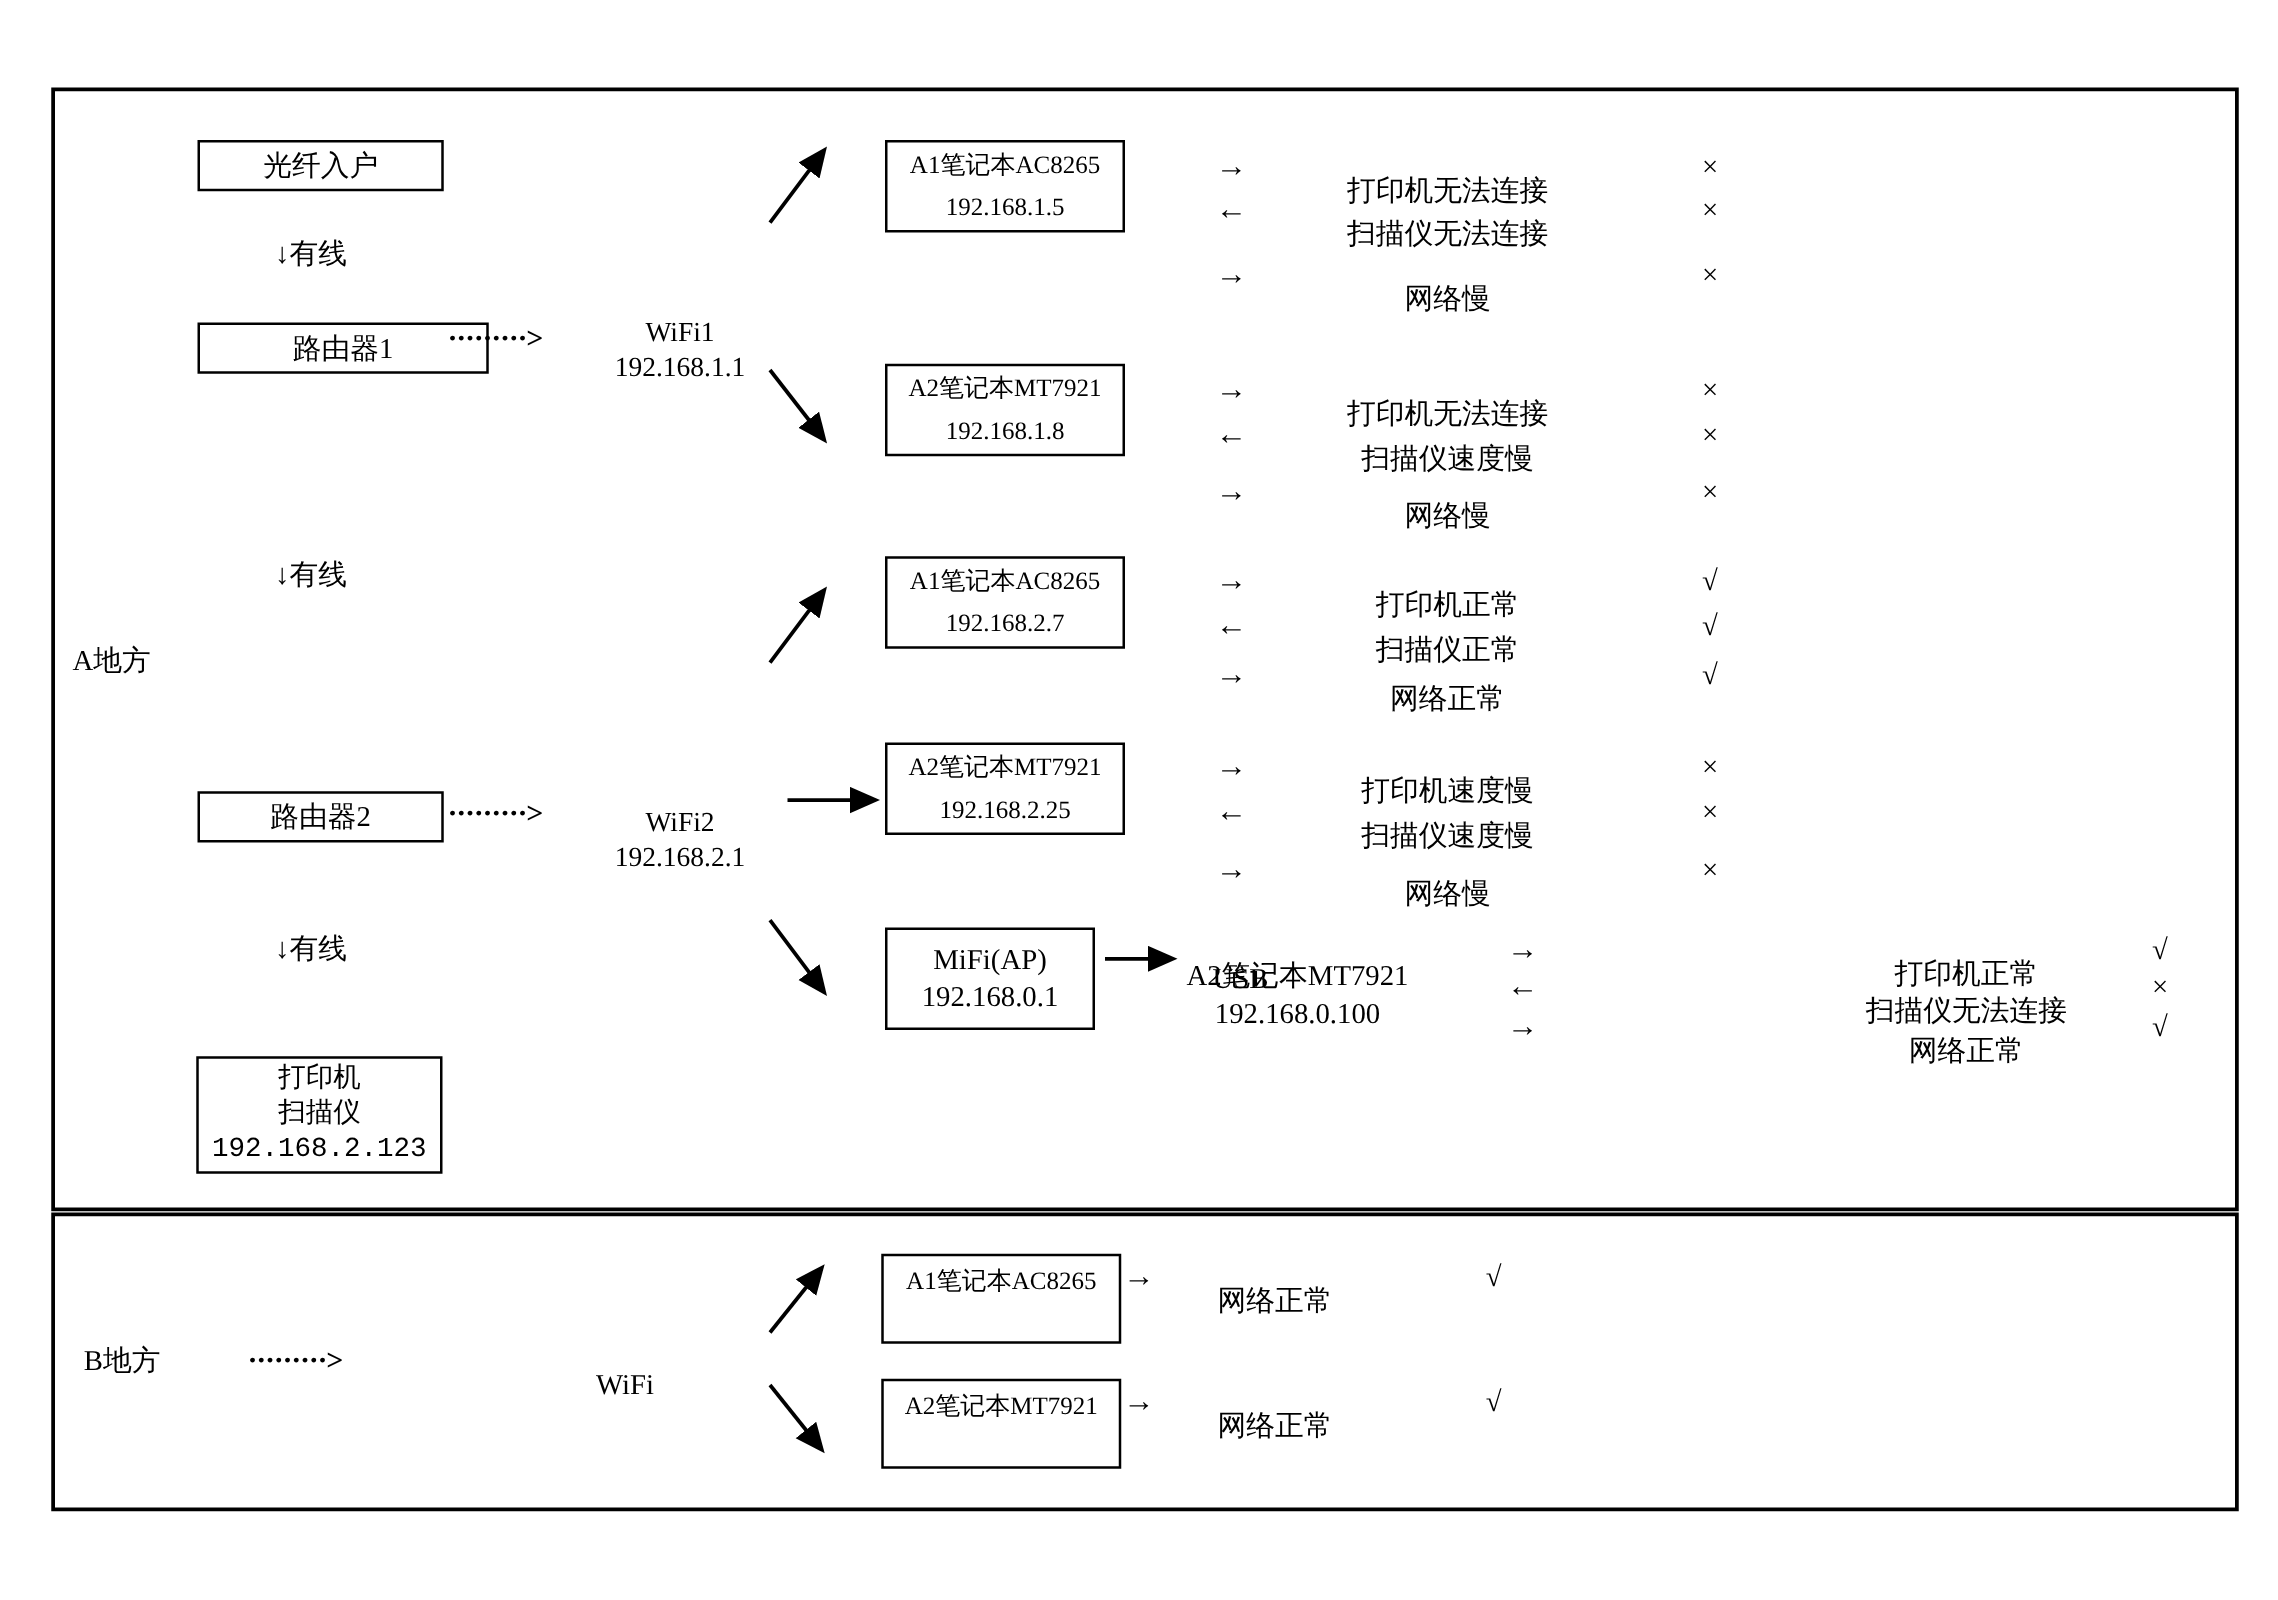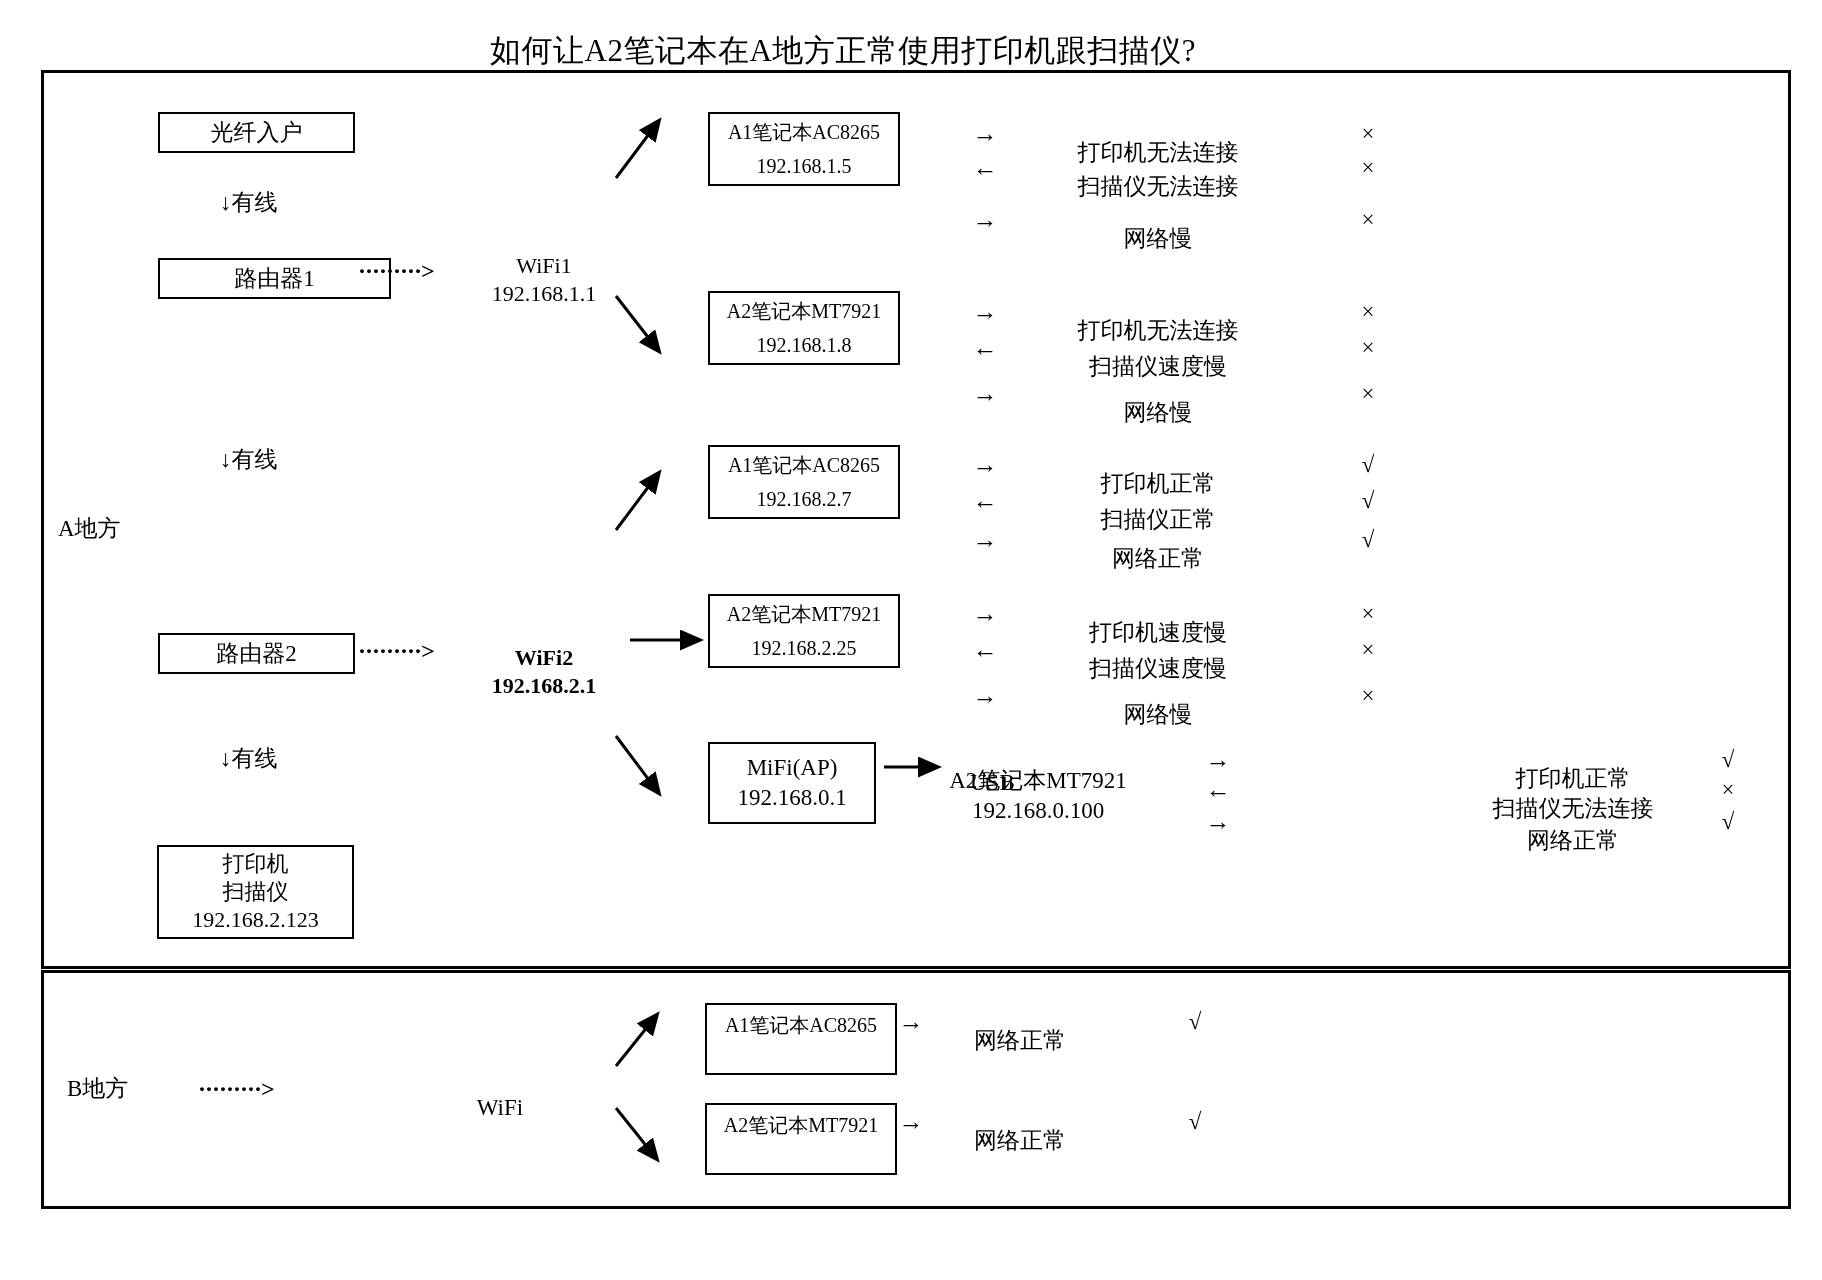--- a/index.html
+++ b/index.html
@@ -26,21 +26,20 @@
 <div class="canvas">
 
   <svg class="abs" width="0" height="0">
     <defs>
       <marker id="ah" markerWidth="9" markerHeight="8" refX="6" refY="3.5" orient="auto" markerUnits="strokeWidth">
         <path d="M0,0 L8,3.5 L0,7 z" fill="#000"></path>
       </marker>
     </defs>
   </svg>
 
-  <div class="abs title" style="left:490px;top:30px;">如何让A2笔记本在A地方正常使用打印机跟扫描仪?</div>
 
   <div class="abs bigbox" style="left:41px;top:70px;width:1744px;height:893px;"></div>
   <div class="abs bigbox" style="left:41px;top:970px;width:1744px;height:233px;"></div>
 
   <div class="abs box" style="left:158px;top:112px;width:197px;height:41px;">
     <span class="t23">光纤入户</span>
   </div>
 
   <div class="abs t23" style="left:220px;top:188px;">↓有线</div>
 
@@ -58,28 +57,28 @@
   <div class="abs t23" style="left:220px;top:445px;">↓有线</div>
 
   <div class="abs t23" style="left:58px;top:514px;">A地方</div>
 
   <div class="abs box" style="left:158px;top:633px;width:197px;height:41px;">
     <span class="t23">路由器2</span>
   </div>
 
   <div class="abs dots" style="left:358px;top:636px;">·········&gt;</div>
 
-  <div class="abs ctr" style="left:454px;top:625px;width:180px;font-weight:bold;">
+  <div class="abs ctr" style="left:454px;top:625px;width:180px;">
     <div class="t22">WiFi2</div>
     <div class="t22">192.168.2.1</div>
   </div>
 
   <div class="abs t23" style="left:220px;top:744px;">↓有线</div>
 
-  <div class="abs box" style="left:157px;top:845px;width:197px;height:94px;">
+  <div class="abs box" style="left:157px;top:845px;width:197px;height:94px;font-family:Liberation Mono, monospace;">
     <span class="t22">打印机</span>
     <span class="t22">扫描仪</span>
     <span class="t22">192.168.2.123</span>
   </div>
 
   <svg class="abs" style="left:610px;top:114px;" width="58" height="70">
     <line x1="6" y1="64" x2="48" y2="8" marker-end="url(#ah)"></line>
   </svg>
   <svg class="abs" style="left:610px;top:288px;" width="58" height="70">
     <line x1="6" y1="8" x2="48" y2="62" marker-end="url(#ah)"></line>

